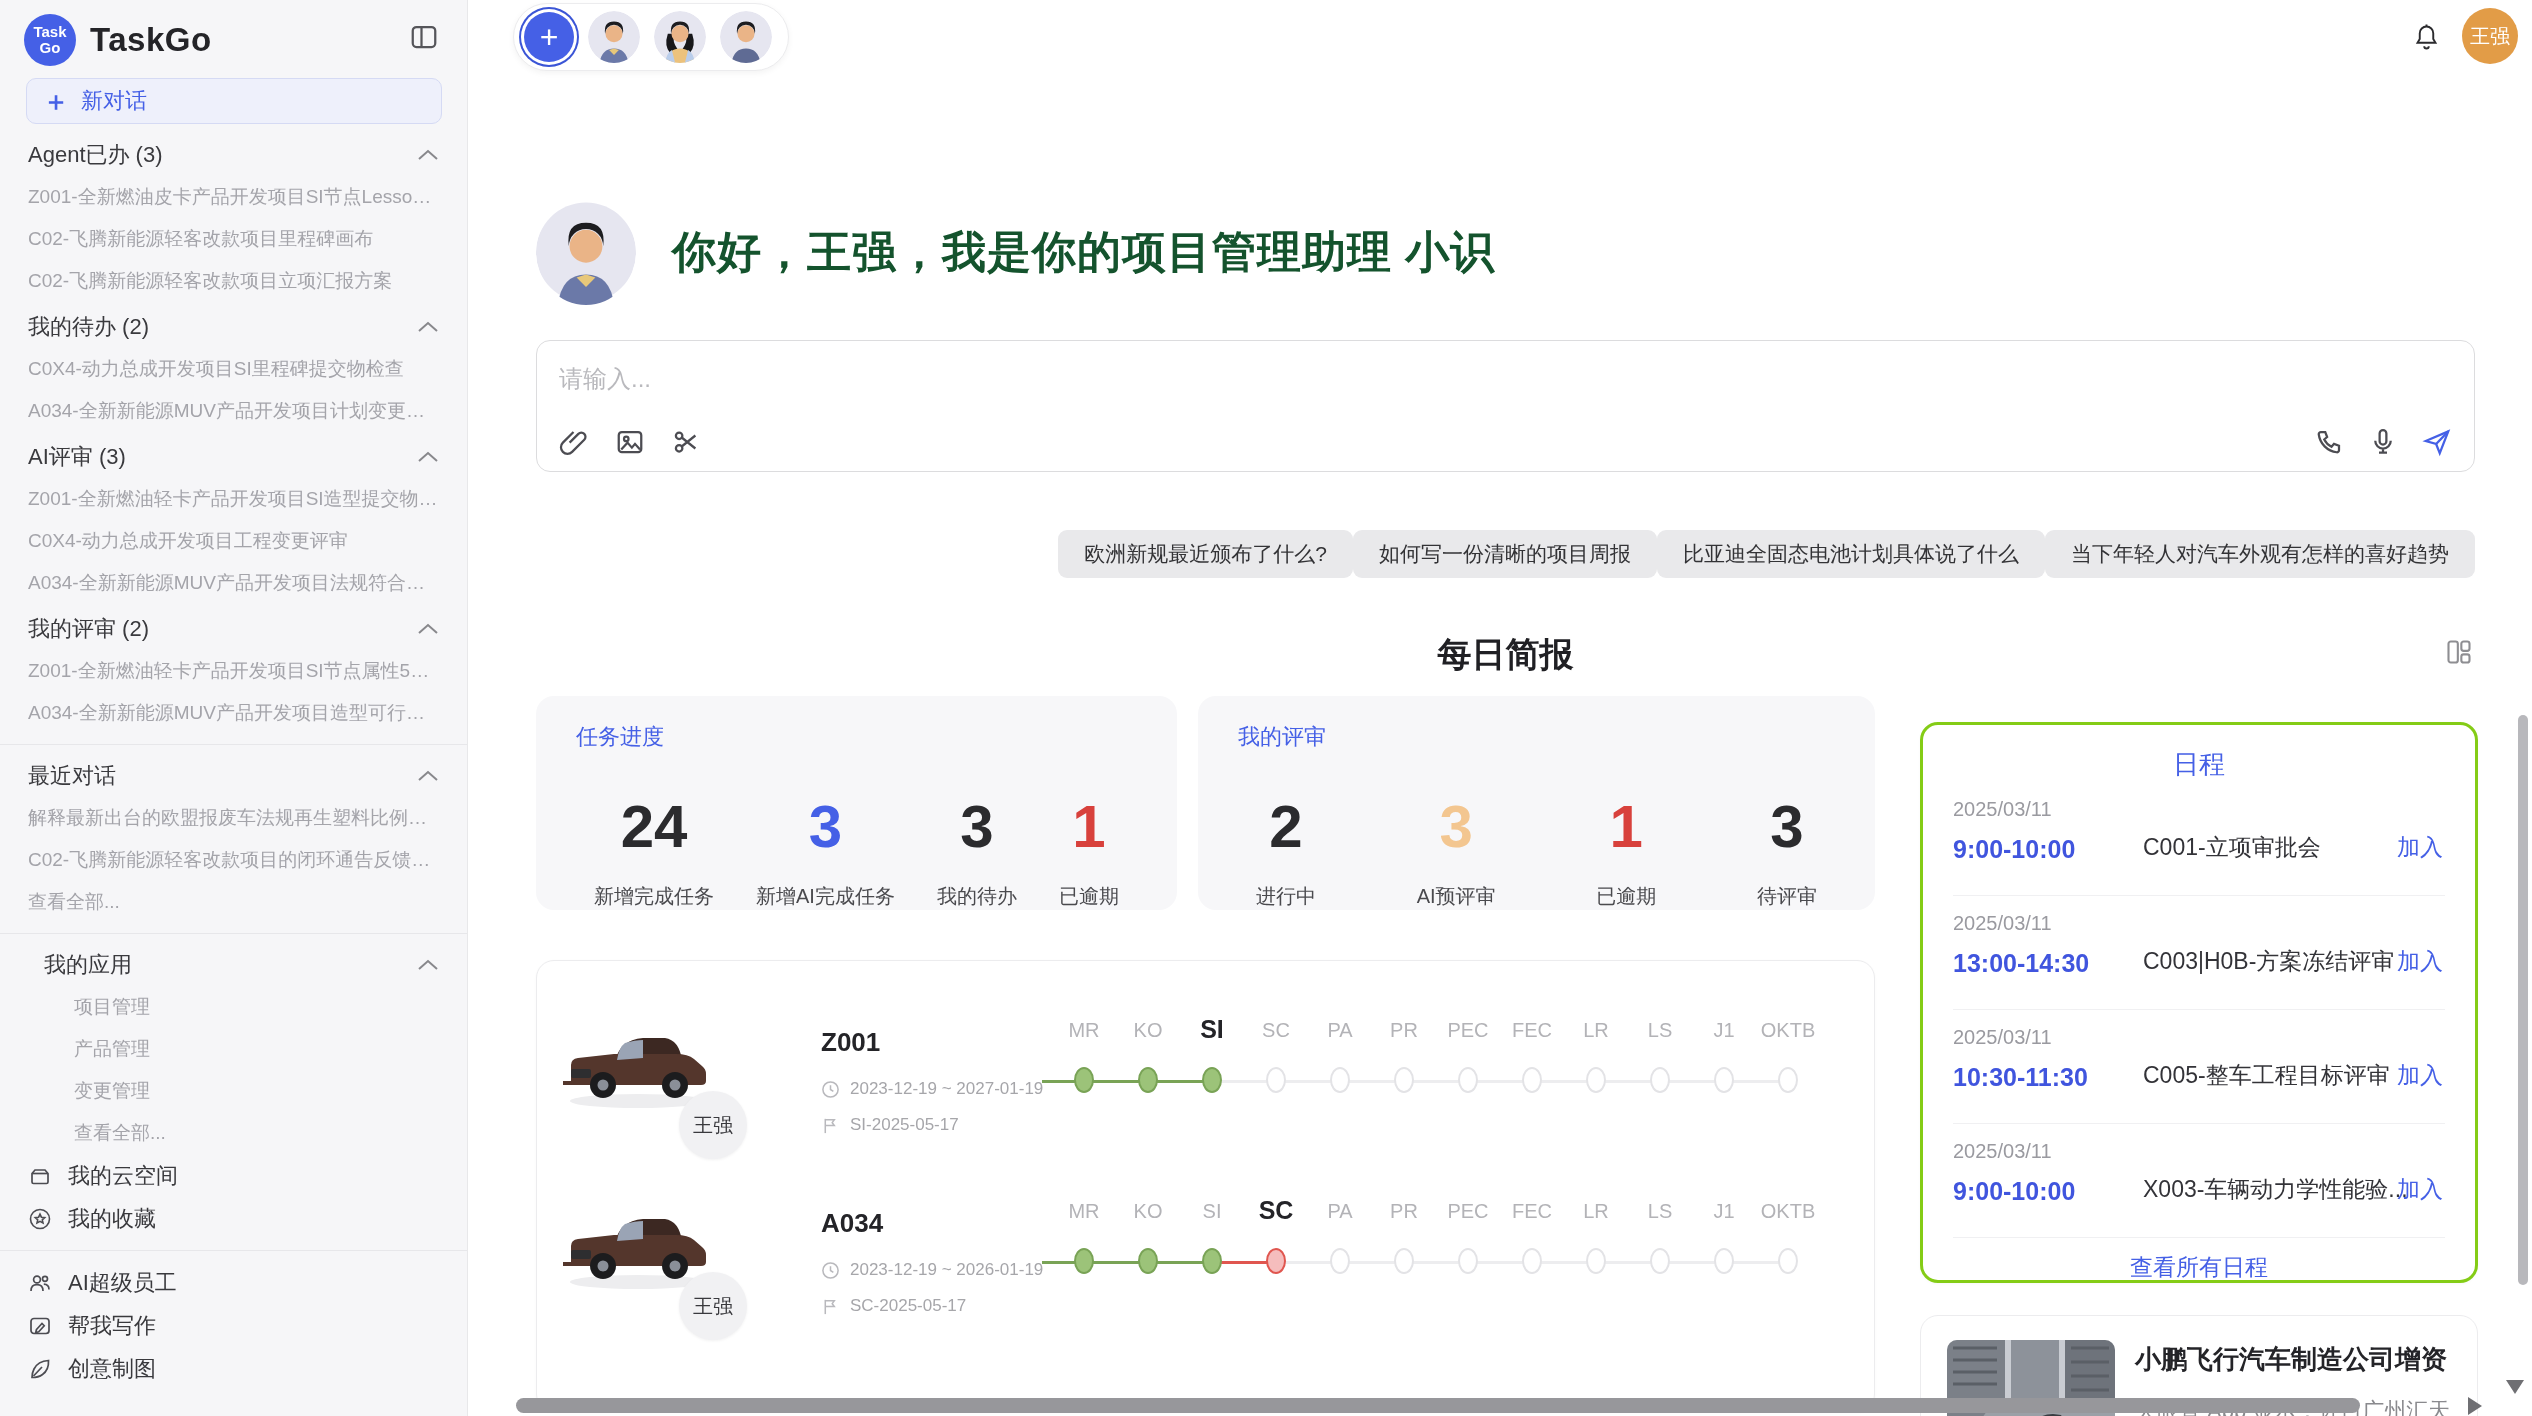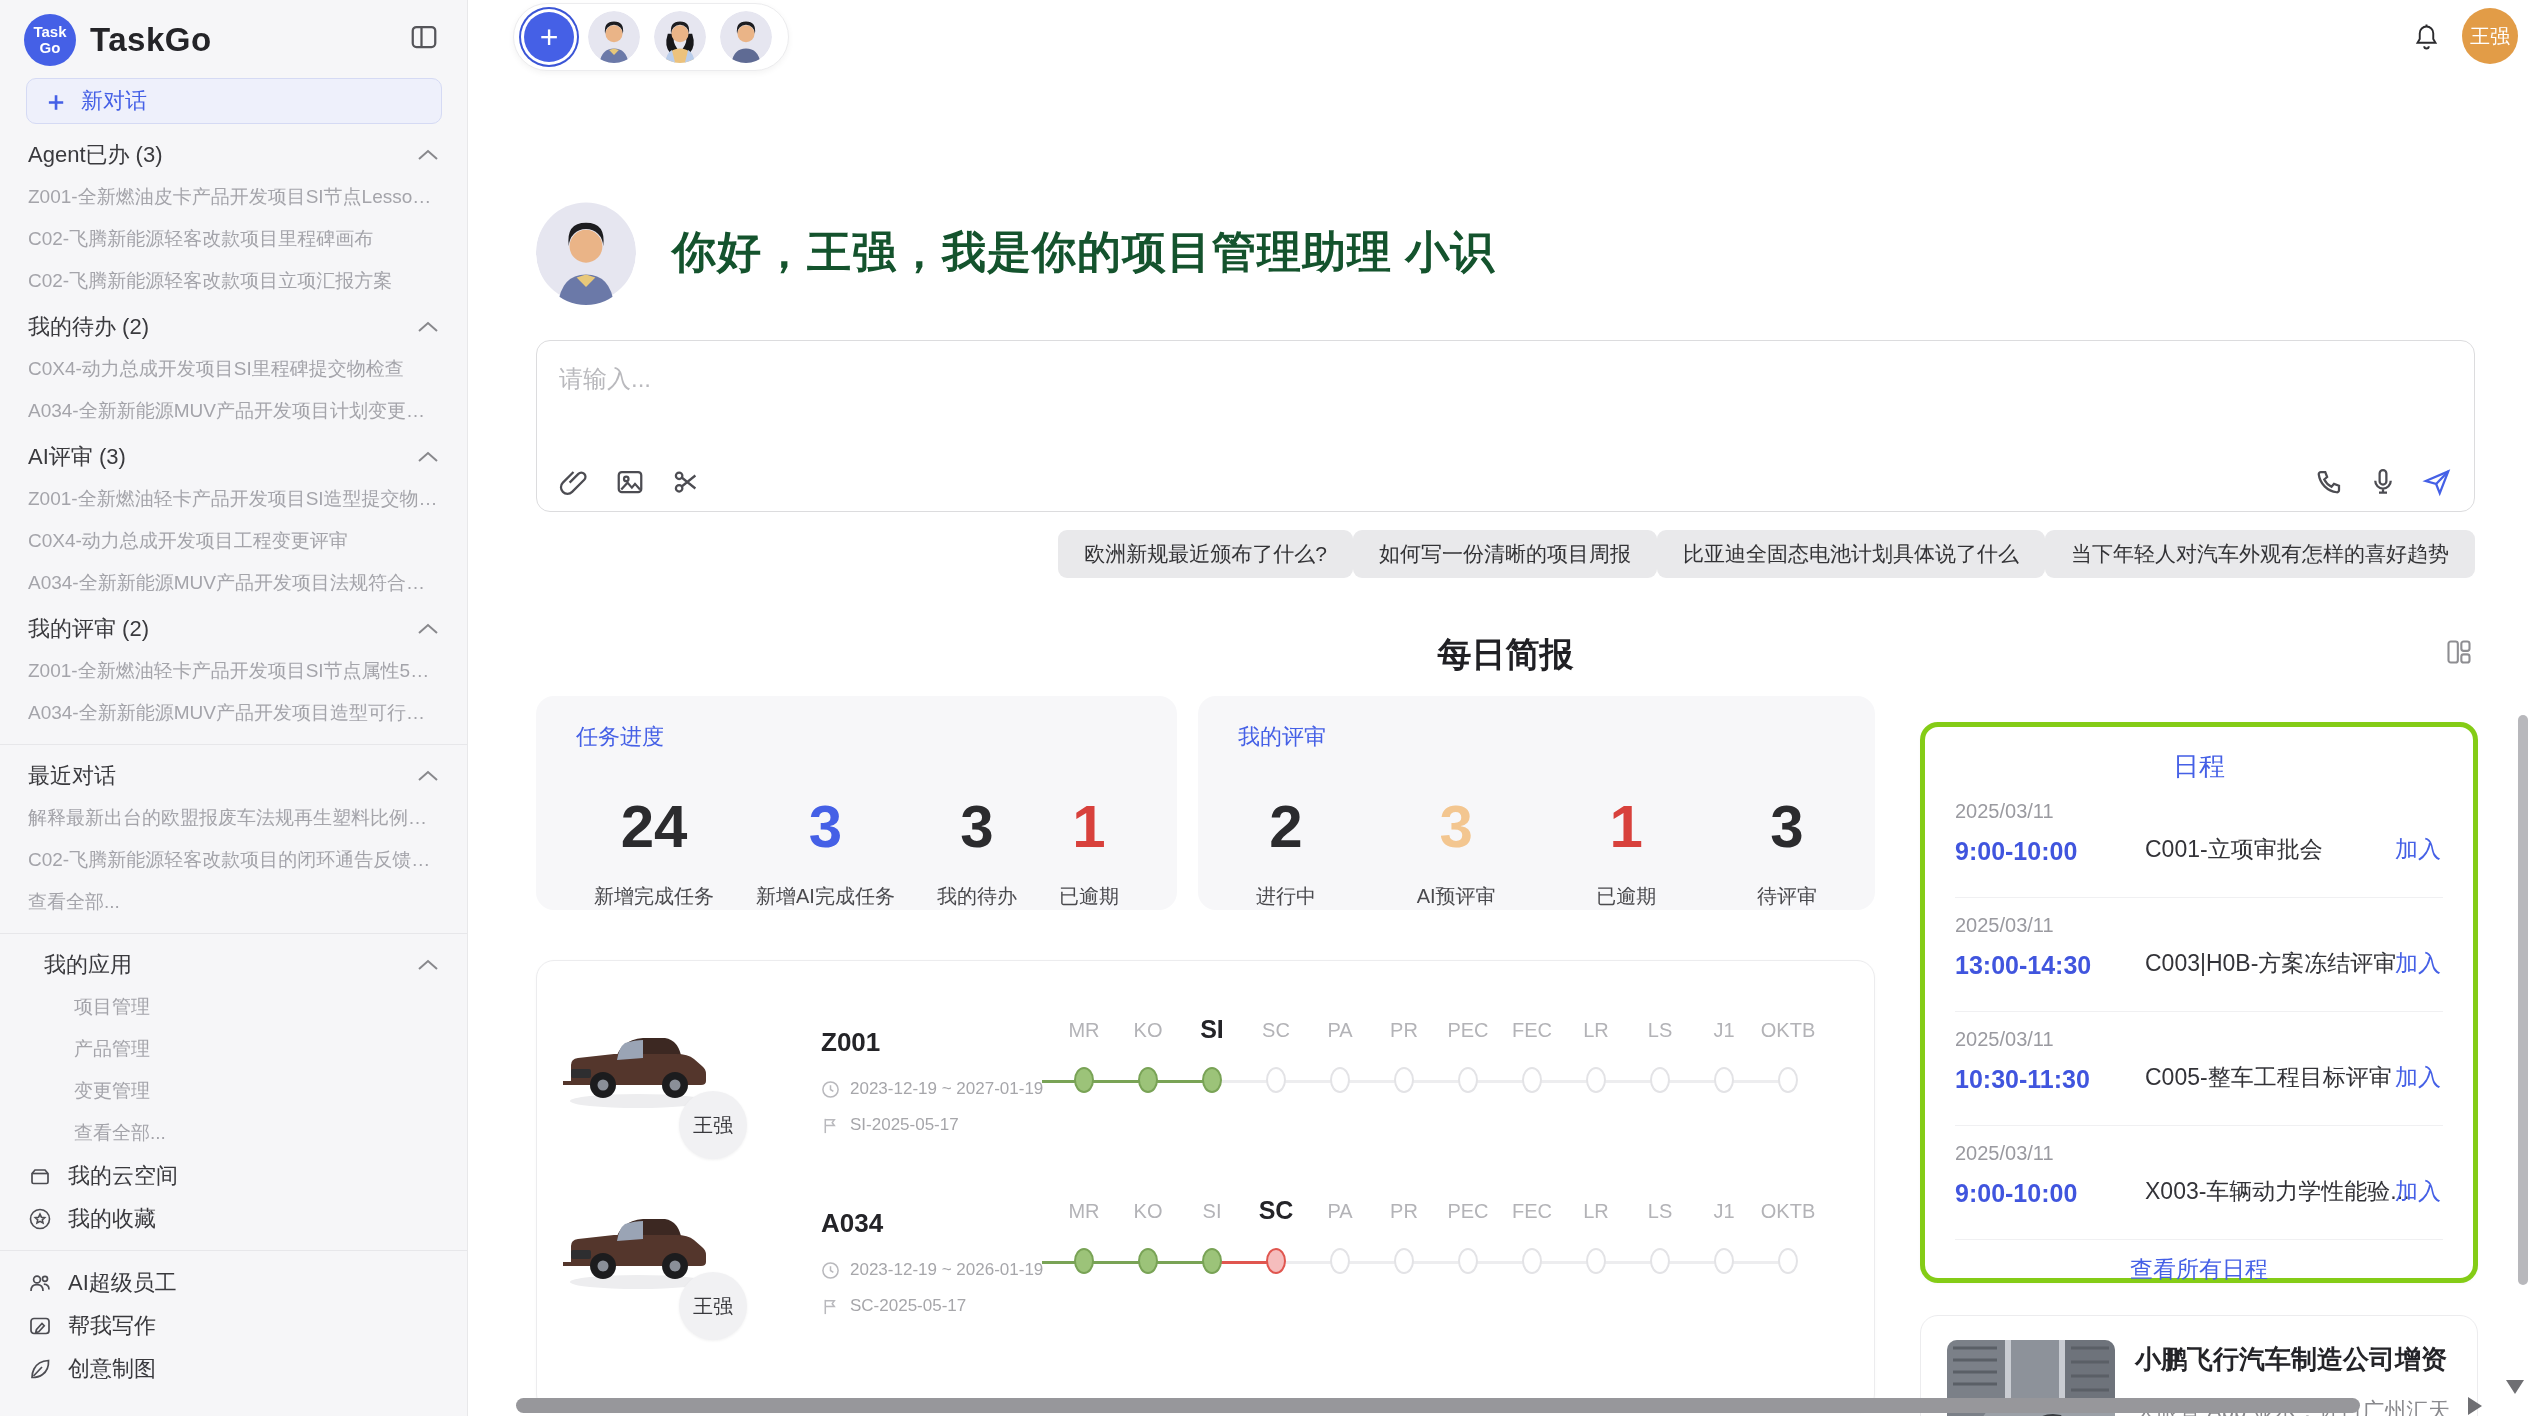--- a/index.html
+++ b/index.html
@@ -46,21 +46,21 @@
 
   .top-right { position:absolute; right:14px; top:8px; display:flex; align-items:center; gap:22px; }
   .bell { width:27px; height:29px; color:#2b2b2e; cursor:pointer; }
   .user-badge { width:56px; height:56px; border-radius:50%; background:#e29c47; color:#fff;
     font-size:20px; display:flex; align-items:center; justify-content:center; cursor:pointer; }
 
   .hero { position:absolute; left:68px; top:200px; display:flex; align-items:center; gap:36px; }
   .hero-avatar { width:100px; height:105px; border-radius:50%; overflow:hidden; }
   .greeting { font-size:44px; font-weight:bold; color:#14532d; letter-spacing:1px; }
 
-  .input-box { position:absolute; left:68px; top:340px; width:1939px; height:172px;
+  .input-box { position:absolute; left:68px; top:340px; width:1939px; height:132px;
     border:1px solid #dcdcde; border-radius:14px; background:#fff; }
   .placeholder { position:absolute; left:22px; top:22px; font-size:24px; color:#b9b9bd; }
   .in-icons { position:absolute; bottom:14px; display:flex; gap:26px; }
   .in-icons.left { left:22px; }
   .in-icons.right { right:22px; gap:24px; }
   .in-icons .ic { width:30px; height:30px; color:#4c4c52; cursor:pointer; }
   .in-icons .ic.send { color:#4560e6; }
 
   .chips { position:absolute; left:68px; top:530px; width:1939px; display:flex; justify-content:flex-end; }
   .chip { height:48px; line-height:48px; padding:0 26px; background:#e9e9eb; border:none;
@@ -103,21 +103,21 @@
   .mi-label { position:absolute; top:0; width:64px; text-align:center; font-size:20px; color:#b3b3b7; }
   .mi-label.cur { font-size:25px; font-weight:bold; color:#242428; top:-4px; }
   .seg { position:absolute; top:61px; height:3px; }
   .dot { position:absolute; top:48px; width:20px; height:26px; border-radius:50%; background:#fff; border:2px solid #e3e3e6; }
   .dot.done { background:#9cc379; border-color:#79a356; }
   .dot.late { background:#f5bdbd; border-color:#e0564f; }
   .partial-car { position:absolute; left:26px; top:420px; width:150px; height:95px; opacity:.9; }
 
   
   .sched-card { position:absolute; left:1452px; top:722px; width:558px; height:561px; background:#fff;
-    border:5px solid #84cc16; border-radius:18px; box-shadow:0 1px 3px rgba(0,0,0,.03); padding:0 30px; }
+    border:3px solid #84cc16; border-radius:18px; box-shadow:0 1px 3px rgba(0,0,0,.03); padding:0 30px; }
   .sched-title { text-align:center; font-size:26px; color:#4560e6; padding-top:22px; }
   .sched-item { position:relative; height:114px; border-bottom:1px solid #f0f0f2; padding-top:16px; }
   .sched-date { font-size:20px; color:#9a9aa0; }
   .sched-time { font-size:25px; font-weight:bold; color:#4055de; margin-top:14px; }
   .sched-name { position:absolute; left:190px; top:50px; font-size:23px; color:#333338; }
   .sched-join { position:absolute; right:2px; top:50px; font-size:23px; color:#4560e6; cursor:pointer; }
   .view-all { text-align:center; font-size:23px; color:#4560e6; margin-top:14px; cursor:pointer; }
 
   .news-card { position:absolute; left:1452px; top:1315px; width:558px; height:180px; background:#fff;
     border:1px solid #ececee; border-radius:18px; overflow:hidden; }

